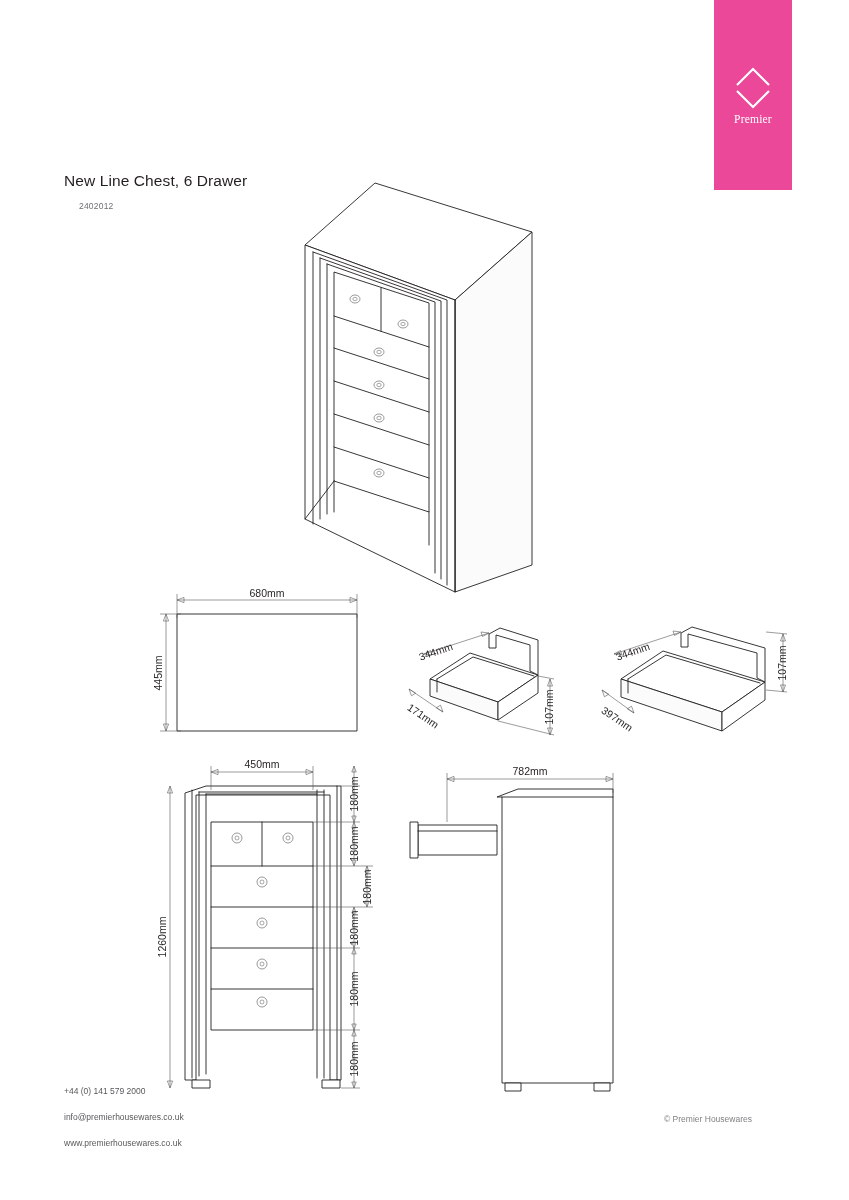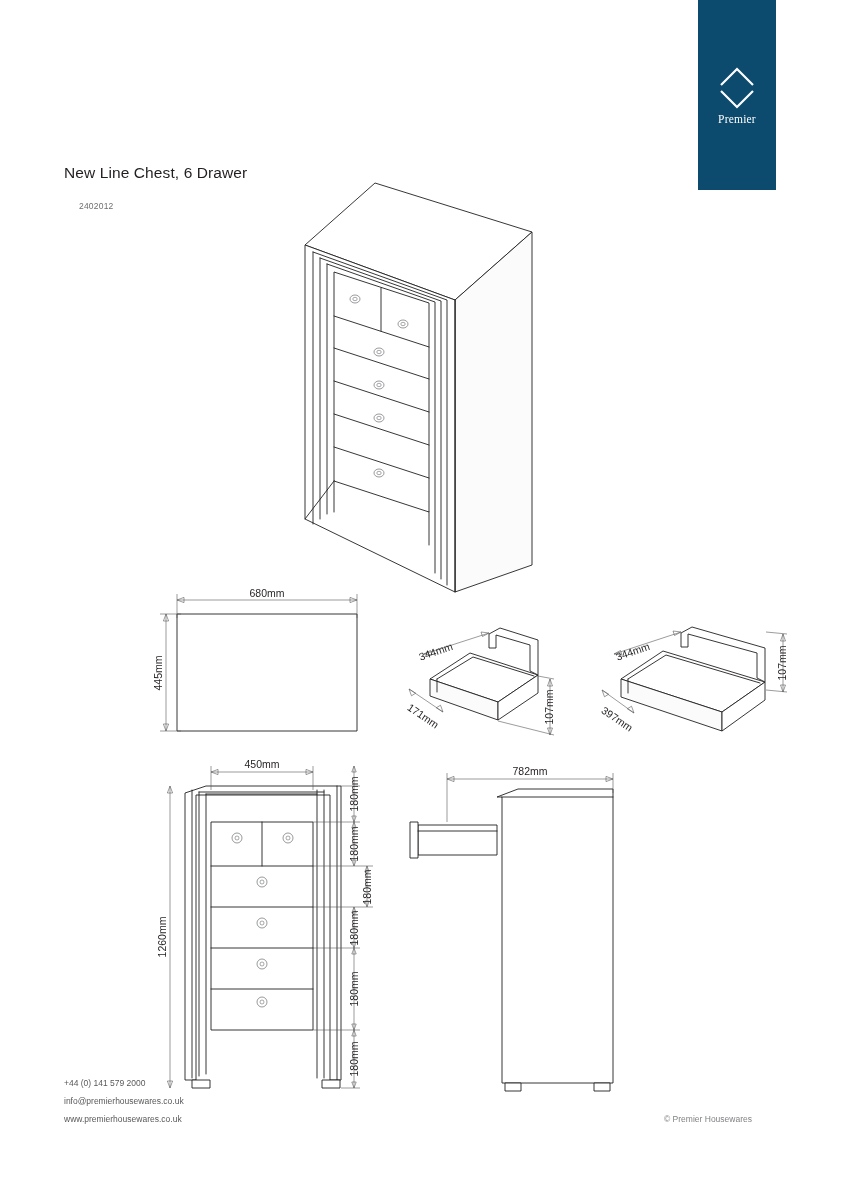--- a/index.html
+++ b/index.html
@@ -11,41 +11,41 @@
     font-family: "Liberation Sans", sans-serif;
     color: #231f20;
     position: relative;
     overflow: hidden;
   }
   .page { position: absolute; inset: 0; }
 
   
   .brand-block {
     position: absolute;
-    left: 698px; top: 0;
+    left: 714px; top: 0;
     width: 78px; height: 190px;
-    background: #0c4a6e;
+    background: #ec4899;
     color: #ffffff;
     display: flex;
     flex-direction: column;
     align-items: center;
     justify-content: center;
   }
   .brand-mark { width: 44px; height: 46px; display: block; margin-bottom: 2px; }
   .brand-name {
     font-size: 11.5px;
     letter-spacing: 0.2px;
     color: #ffffff;
     font-family: "Liberation Serif", serif;
   }
 
   
   .title {
     position: absolute;
-    left: 64px; top: 164px;
+    left: 64px; top: 172px;
     font-size: 15.5px;
     font-weight: normal;
     color: #231f20;
     letter-spacing: 0.1px;
   }
   .subtitle {
     position: absolute;
     left: 79px; top: 201px;
     font-size: 8.5px;
     color: #6d6e71;
@@ -53,21 +53,21 @@
   }
 
   
   .footer-contact {
     position: absolute;
     left: 64px; top: 1074px;
     font-size: 8.5px;
     line-height: 18px;
     color: #58595b;
   }
-  .footer-contact div { white-space: nowrap; }
+  .footer-contact div { white-space: nowrap; margin-top: 8px; }
   .footer-copy {
     position: absolute;
     left: 664px; top: 1114px;
     font-size: 8.5px;
     color: #808285;
   }
 
   
   .drawing { position: absolute; left: 0; top: 0; width: 849px; height: 1200px; }
   .ln { fill: none; stroke: #231f20; stroke-width: 0.9; stroke-linejoin: round; stroke-linecap: round; }

